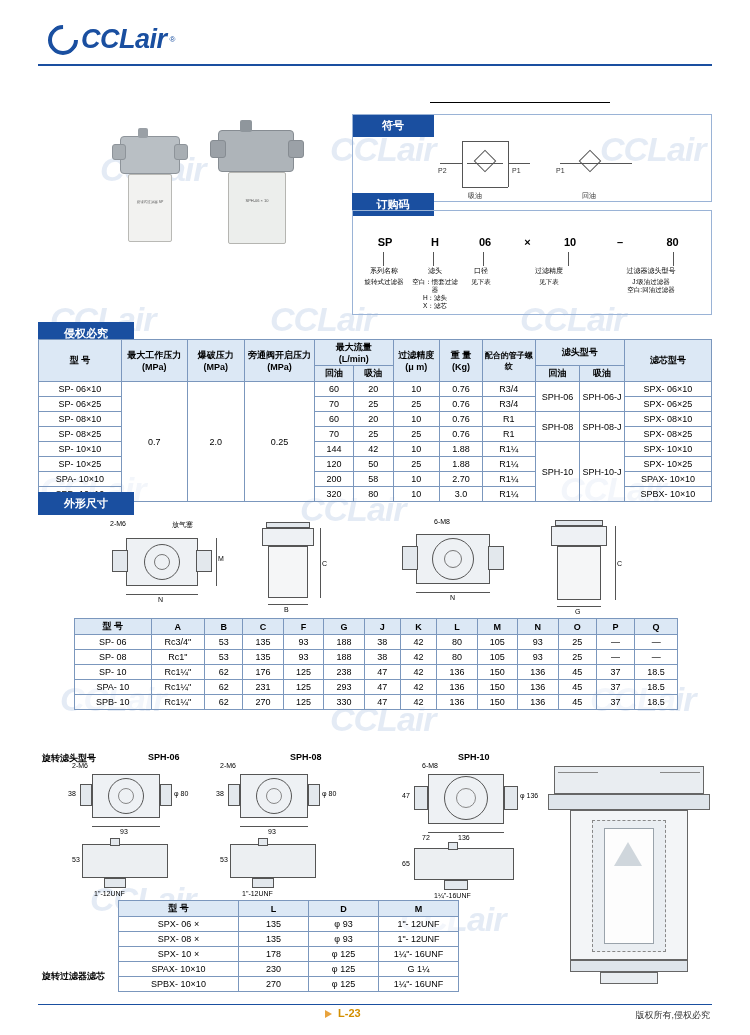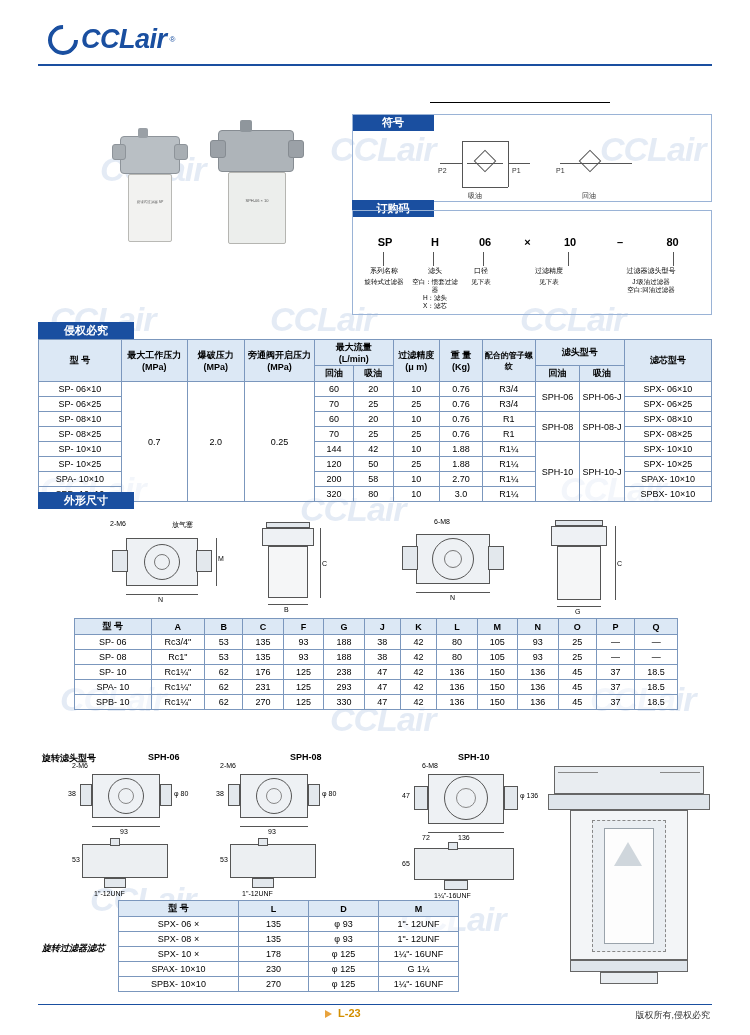--- a/index.html
+++ b/index.html
@@ -58,21 +58,21 @@
     position:absolute; left:0; top:80px; width:750px;
     text-align:center; font-size:15px; font-weight:bold; color:#000;
   }
   .title-underline {
     position:absolute; left:430px; top:102px; width:180px; height:1px;
     background:#000;
   }
 
   
   .sec-bar {
-    position:absolute; height:17px;
+    position:absolute; height:23px;
     background:#1a4fa0; color:#fff;
     font-size:11px; font-weight:bold;
     display:flex; align-items:center; justify-content:center;
     padding:0 10px;
   }
   .sec-box {
     position:absolute; border:1px solid #9ab3d6;
   }
 
   
@@ -189,21 +189,21 @@
 
   <div class="draw" style="left:560px; top:135px; width:110px; height:60px;">
     <div class="dline" style="left:0px; top:28px; width:24px; height:1px;"></div>
     <div style="position:absolute;left:22px;top:18px;width:16px;height:16px;border:1px solid #555;transform:rotate(45deg);"></div>
     <div class="dline" style="left:12px; top:28px; width:36px; height:1px;"></div>
     <div class="dline" style="left:48px; top:28px; width:24px; height:1px;"></div>
     <div class="tiny" style="position:absolute;left:-4px;top:32px;color:#333;">P1</div>
     <div class="tiny" style="position:absolute;left:22px;top:56px;color:#333;">回油</div>
   </div>
 
-  <div class="sec-bar" style="left:352px; top:200px; width:82px;">订购码</div>
+  <div class="sec-bar" style="left:352px; top:193px; width:82px;">订购码</div>
   <div class="sec-box" style="left:352px; top:210px; width:360px; height:105px;"></div>
 
   <div style="position:absolute;left:360px;top:234px;width:346px;height:16px;display:flex;align-items:center;font-size:11px;font-weight:bold;">
     <span style="width:50px;text-align:center;">SP</span>
     <span style="width:50px;text-align:center;">H</span>
     <span style="width:50px;text-align:center;">06</span>
     <span style="width:35px;text-align:center;">×</span>
     <span style="width:50px;text-align:center;">10</span>
     <span style="width:50px;text-align:center;">–</span>
     <span style="width:55px;text-align:center;">80</span>
@@ -596,21 +596,21 @@
     <div style="position:absolute;left:22px;top:52px;width:118px;height:150px;border:1px solid #666;background:#f3f5f7;"></div>
     <div style="position:absolute;left:44px;top:62px;width:74px;height:132px;border:1px dashed #888;background:#eaeef2;"></div>
     <div style="position:absolute;left:56px;top:70px;width:50px;height:116px;border:1px solid #9aa3ab;background:#fdfdfd;"></div>
     <div style="position:absolute;left:66px;top:84px;width:0;height:0;border-left:14px solid transparent;border-right:14px solid transparent;border-bottom:24px solid #cfd6dc;"></div>
     <div style="position:absolute;left:22px;top:202px;width:118px;height:12px;border:1px solid #666;background:#dfe5eb;"></div>
     <div style="position:absolute;left:52px;top:214px;width:58px;height:12px;border:1px solid #666;background:#e9edf1;"></div>
     <div class="dline" style="left:10px; top:14px; width:40px; height:1px; background:#888;"></div>
     <div class="dline" style="left:112px; top:14px; width:40px; height:1px; background:#888;"></div>
   </div>
 
-  <div class="cap" style="left:42px; top:942px; font-weight:bold;font-style:italic;">旋转过滤器滤芯</div>
+  <div class="cap" style="left:42px; top:970px; font-weight:bold;">旋转过滤器滤芯</div>
   <div style="position:absolute;left:118px;top:900px;width:340px;">
     <table class="tbl">
       <colgroup>
           <col style="width:120px">
           <col style="width:70px">
           <col style="width:70px">
           <col style="width:80px">
         </colgroup>
       <tbody>
           <tr>

